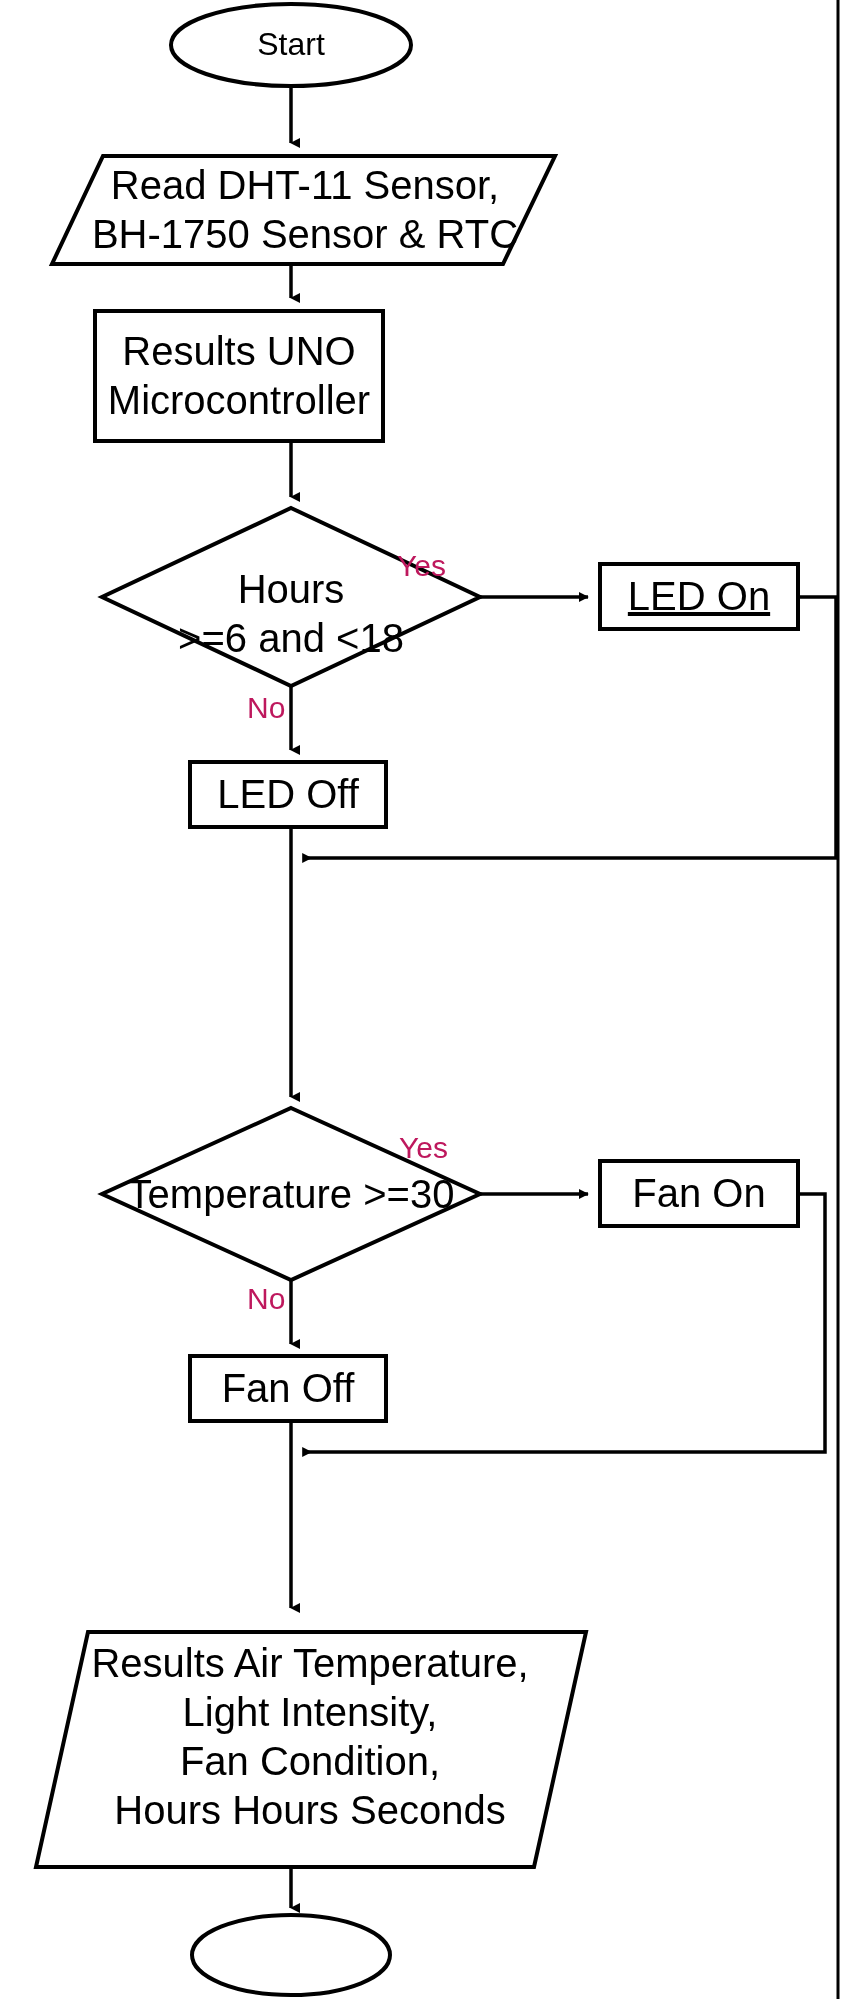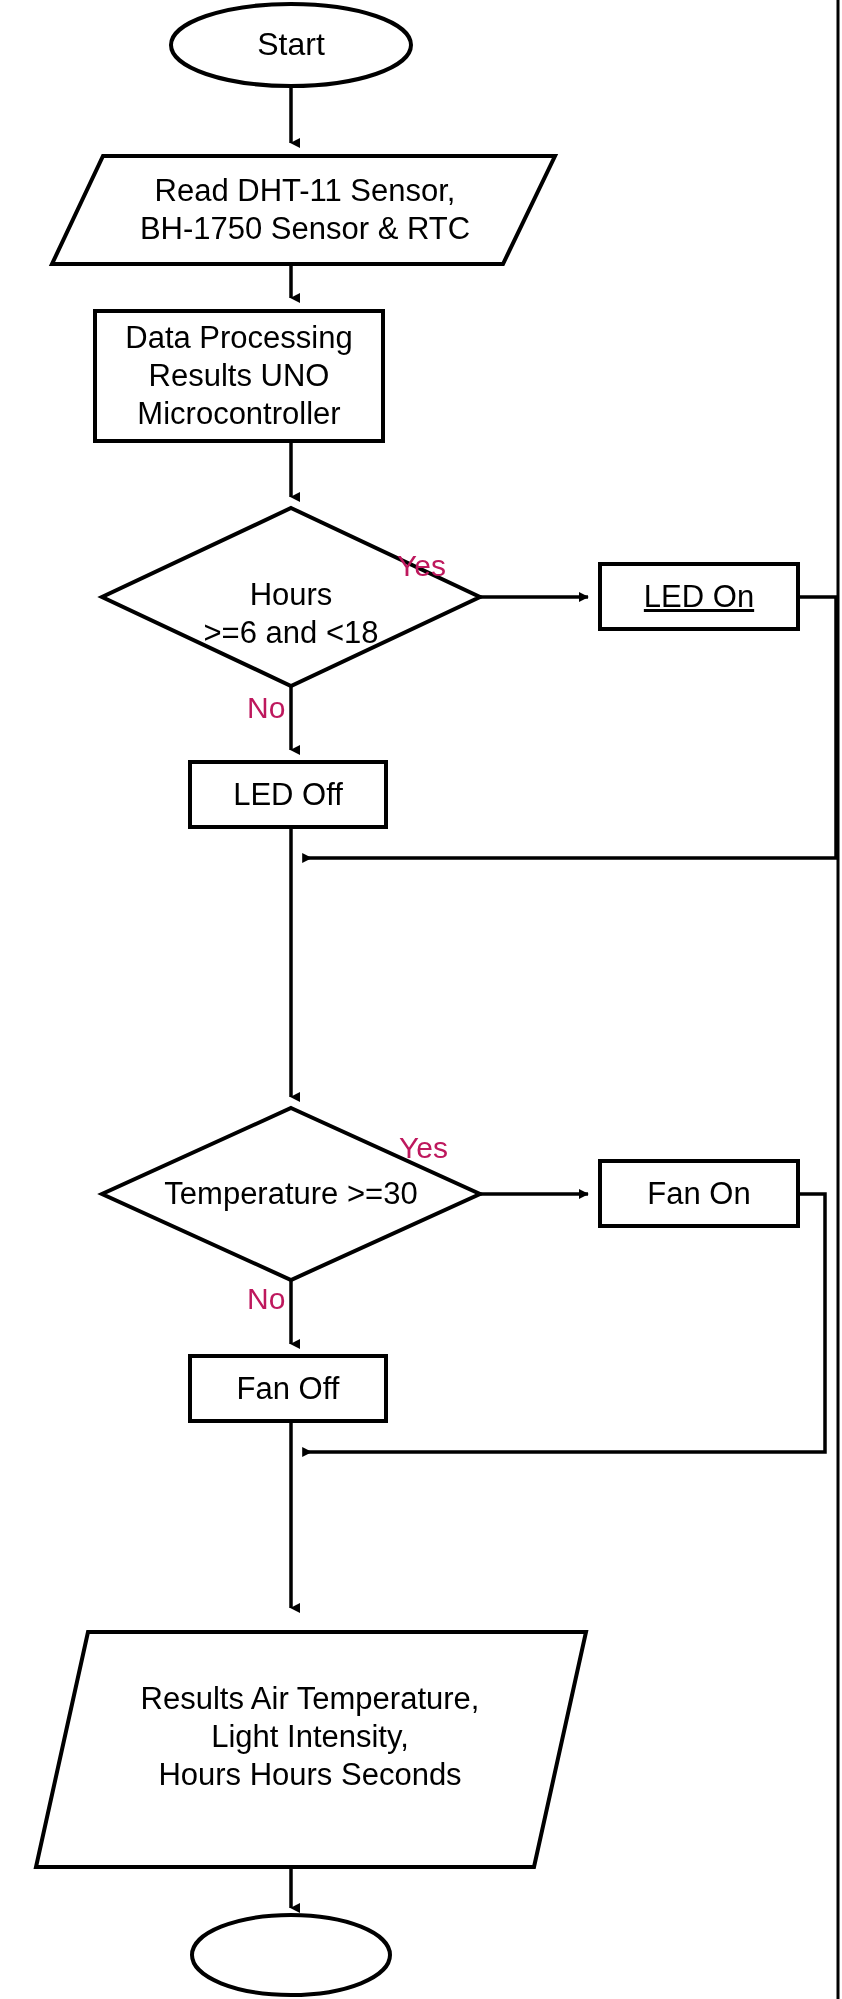--- a/index.html
+++ b/index.html
@@ -56,21 +56,21 @@
   }
   .edge-label {
     position: absolute;
     color: #be185d;
     font-family: "Liberation Sans", sans-serif;
     font-size: 30px;
     line-height: 1;
     white-space: pre;
   }
   .fs-32 { font-size: 32px; }
-  .fs-31 { font-size: 31px; }
+  .fs-31 { font-size: 40px; }
 </style>
 </head>
 <body>
 
 <div id="canvas">
 
   <svg id="flow-svg" viewBox="0 0 842 1999" aria-hidden="true">
     <defs>
       <marker id="arrow-down" markerWidth="12" markerHeight="12" refX="5" refY="9.2" orient="auto" markerUnits="userSpaceOnUse">
         <path d="M0,0 L10,0 L5,10 Z" fill="#000000"></path>
@@ -135,21 +135,20 @@
   <div class="node-label fs-32" style="left:171px; top:5px; width:240px; height:80px;">
     <span>Start</span>
   </div>
 
   <div class="node-label fs-31" style="left:70px; top:156px; width:470px; height:108px;">
     <span>Read DHT-11 Sensor,</span>
     <span>BH-1750 Sensor &amp; RTC</span>
   </div>
 
   <div class="node-label fs-31" style="left:95px; top:311px; width:288px; height:130px;">
-    <span>Data Processing</span>
     <span>Results UNO</span>
     <span>Microcontroller</span>
   </div>
 
   <div class="node-label fs-31" style="left:126px; top:566px; width:330px; height:96px;">
     <span>Hours</span>
     <span>&gt;=6 and &lt;18</span>
   </div>
 
   <div class="edge-label" style="left:397px; top:551px;">Yes</div>
@@ -176,17 +175,18 @@
     <span>Fan Off</span>
   </div>
 
   <div class="node-label fs-31" style="left:600px; top:1161px; width:198px; height:65px;">
     <span>Fan On</span>
   </div>
 
   <div class="node-label fs-31" style="left:60px; top:1624px; width:500px; height:226px;">
     <span>Results Air Temperature,</span>
     <span>Light Intensity,</span>
+    <span>Fan Condition,</span>
     <span>Hours Hours Seconds</span>
   </div>
 
 
 </div>
 
 </body></html>

